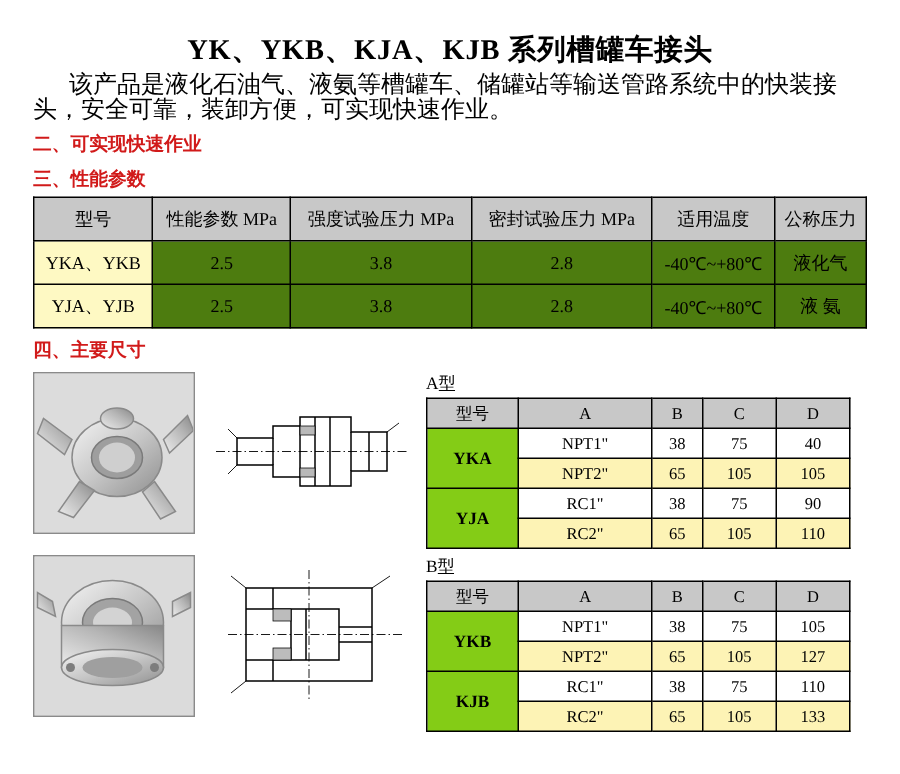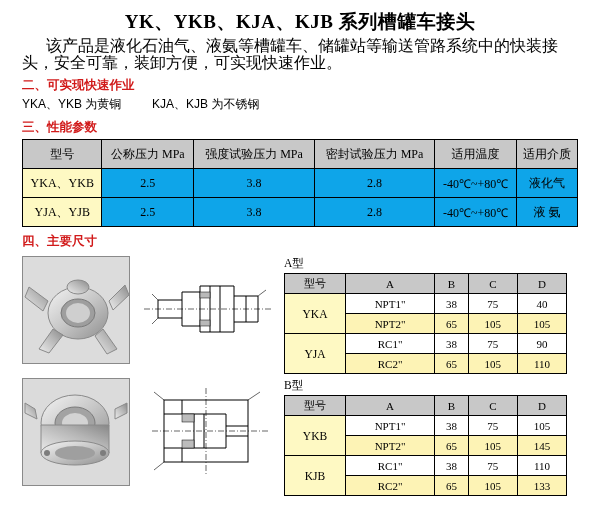--- a/index.html
+++ b/index.html
@@ -19,21 +19,21 @@
     position: relative;
     width: 600px;
     height: 516px;
   }
   .title {
     text-align: center;
     font-family: "Liberation Serif", serif;
     font-size: 19px;
     font-weight: bold;
     letter-spacing: 0.5px;
-    padding-top: 9px;
+    padding-top: 20px;
     padding-bottom: 2px;
   }
   .section-head {
     color: #d11a1a;
     font-weight: bold;
     font-size: 12.5px;
     margin: 6px 0 2px 22px;
     font-family: "Liberation Sans", sans-serif;
   }
   .para {
@@ -66,21 +66,21 @@
     text-align: center;
     font-size: 12px;
     height: 26px;
     font-weight: normal;
   }
   table.spec thead th {
     background: #c8c8c8;
     font-size: 12px;
   }
   table.spec tbody td {
-    background: #0ea5e9;
+    background: #4d7c0f;
   }
   table.spec tbody td.first {
     background: #fef9c3;
   }
 
   
   .dim-wrap {
     position: relative;
     margin-top: 6px;
   }
@@ -123,22 +123,23 @@
     font-size: 11px;
     height: 19px;
     font-weight: normal;
     padding: 0;
   }
   table.dim thead th {
     background: #c8c8c8;
     height: 19px;
   }
   table.dim td.model {
-    background: #fef9c3;
+    background: #84cc16;
     width: 60px;
+    font-weight: bold;
   }
   table.dim td.v {
     background: #ffffff;
   }
   table.dim tr.alt td {
     background: #fdf3b5;
   }
   table.dim td.model {
     font-size: 11.5px;
   }
@@ -147,37 +148,32 @@
 </head>
 <body>
 
 <div class="page">
 
   <div class="title">YK、YKB、KJA、KJB 系列槽罐车接头</div>
 
   <div class="para">该产品是液化石油气、液氨等槽罐车、储罐站等输送管路系统中的快装接头，安全可靠，装卸方便，可实现快速作业。</div>
 
   <div class="section-head">二、可实现快速作业</div>
-  <div class="matline">
-    <span>YKA、YKB 为黄铜</span>
-    <span class="gap"></span>
-    <span>KJA、KJB 为不锈钢</span>
-  </div>
 
   <div class="section-head">三、性能参数</div>
 
   <table class="spec">
     <thead>
       <tr>
         <th>型号</th>
-        <th>公称压力 MPa</th>
+        <th>性能参数 MPa</th>
         <th>强度试验压力 MPa</th>
         <th>密封试验压力 MPa</th>
         <th>适用温度</th>
-        <th>适用介质</th>
+        <th>公称压力</th>
       </tr>
     </thead>
     <tbody>
       <tr>
         <td class="first">YKA、YKB</td>
         <td>2.5</td>
         <td>3.8</td>
         <td>2.8</td>
         <td>-40℃~+80℃</td>
         <td>液化气</td>
@@ -358,21 +354,21 @@
               <td class="model" rowspan="2">YKB</td>
               <td class="v">NPT1"</td>
               <td class="v">38</td>
               <td class="v">75</td>
               <td class="v">105</td>
             </tr>
             <tr class="alt">
               <td class="v">NPT2"</td>
               <td class="v">65</td>
               <td class="v">105</td>
-              <td class="v">145</td>
+              <td class="v">127</td>
             </tr>
             <tr>
               <td class="model" rowspan="2">KJB</td>
               <td class="v">RC1"</td>
               <td class="v">38</td>
               <td class="v">75</td>
               <td class="v">110</td>
             </tr>
             <tr class="alt">
               <td class="v">RC2"</td>

